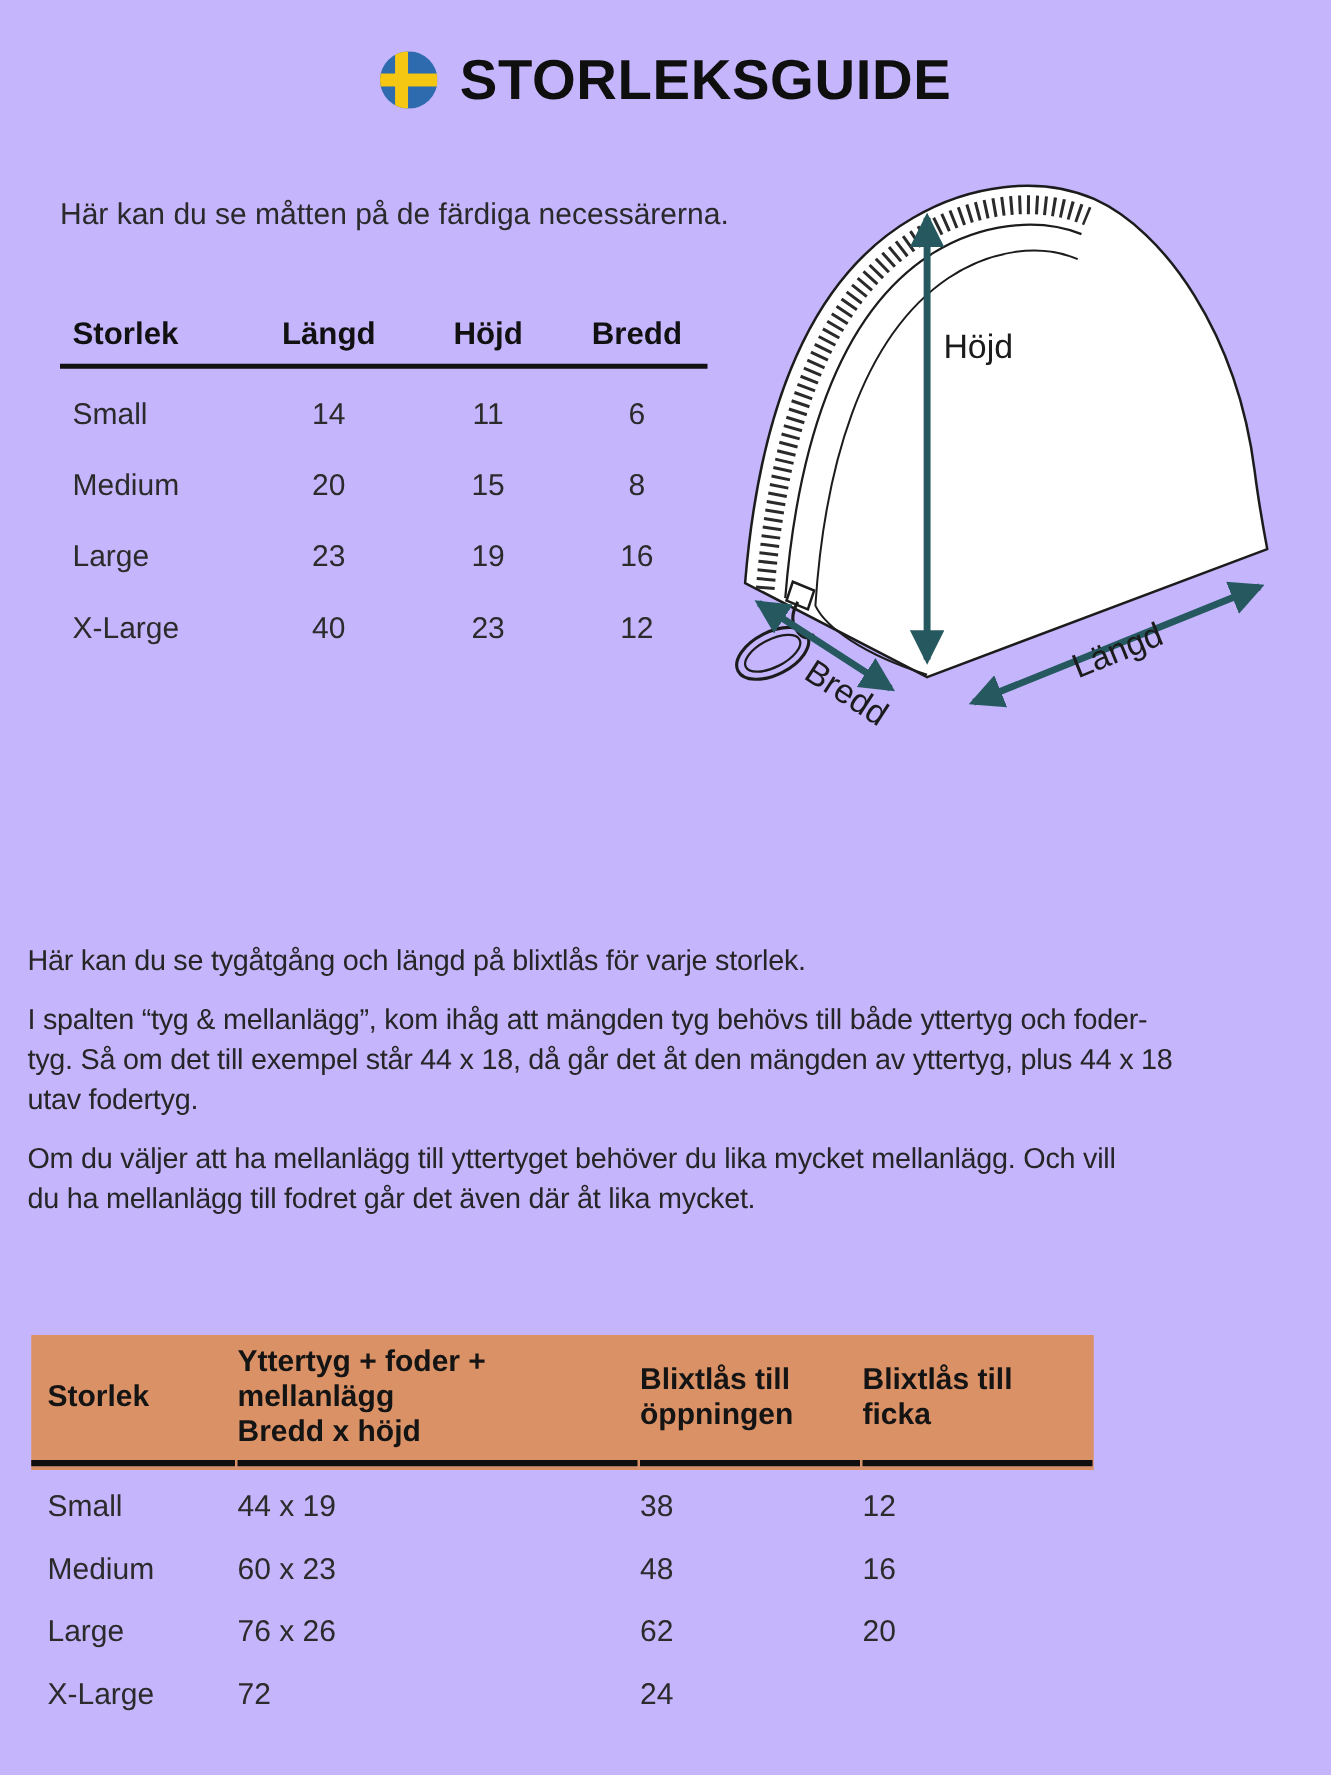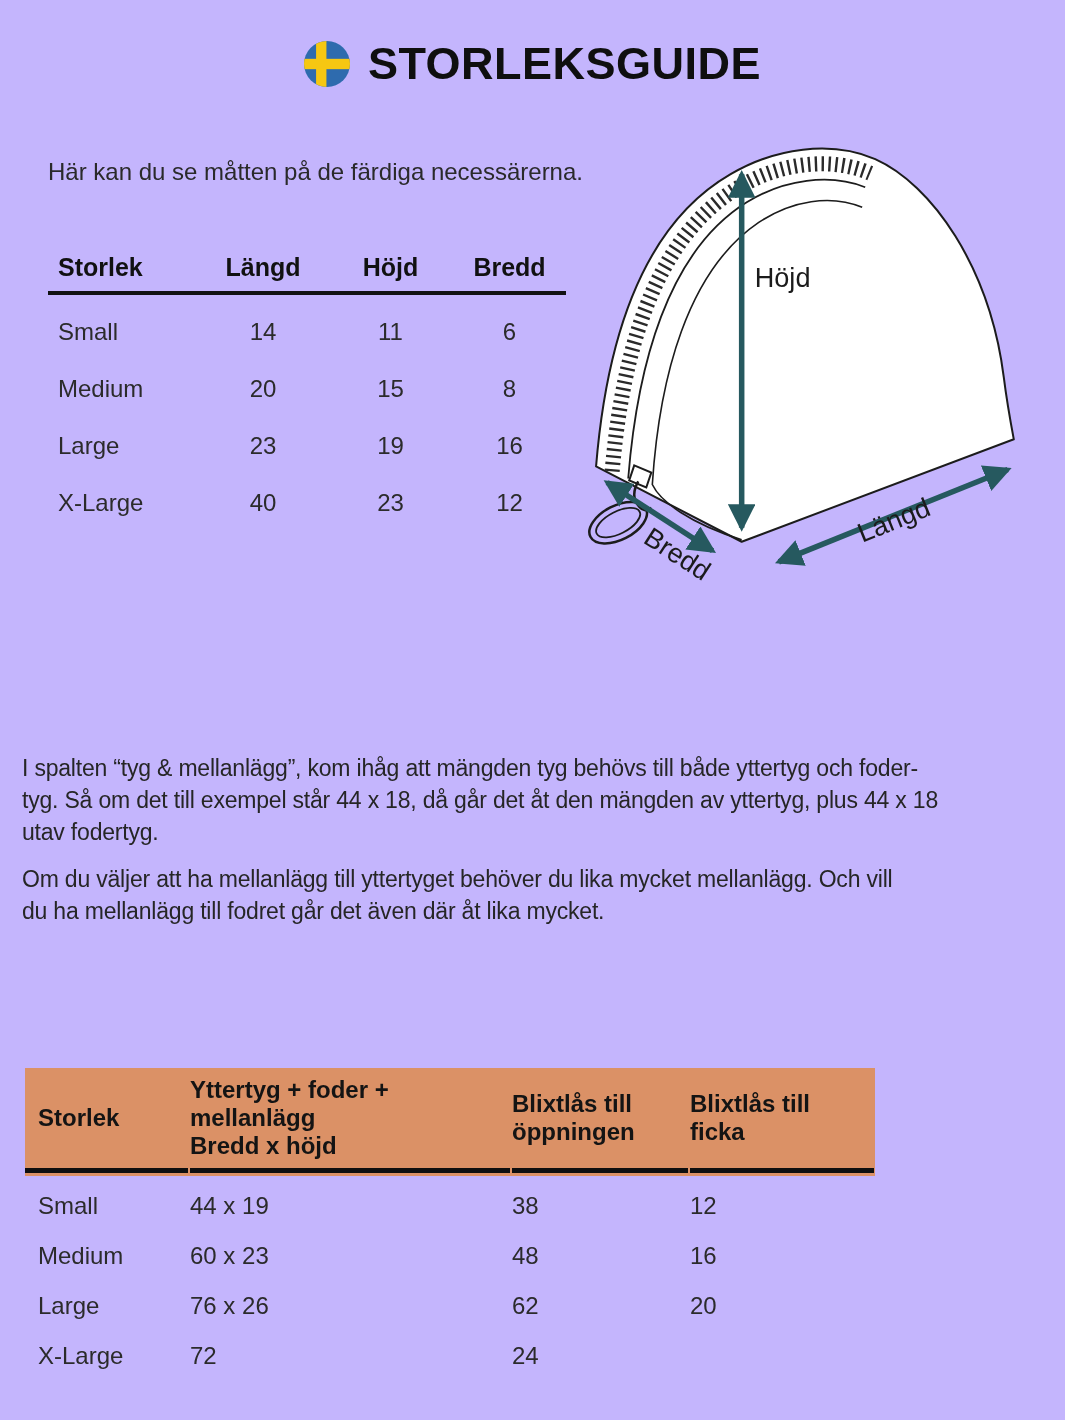--- a/index.html
+++ b/index.html
@@ -139,20 +139,21 @@
     <line x1="200" y1="432" x2="428" y2="340" stroke="#26595f" stroke-width="5.5" marker-start="url(#arr)" marker-end="url(#arr)"></line>
     <line x1="29" y1="353" x2="134" y2="421" stroke="#26595f" stroke-width="5.5" marker-start="url(#arr)" marker-end="url(#arr)"></line>
 
     <text x="176" y="158" font-size="27">Höjd</text>
     <text x="94" y="432" font-size="27" text-anchor="middle" transform="rotate(33 94 432)">Bredd</text>
     <text x="318" y="399" font-size="27" text-anchor="middle" transform="rotate(-22 318 399)">Längd</text>
   </svg>
 
 
   <div class="paras">
+    <p>Här kan du se tygåtgång och längd på blixtlås för varje storlek.</p>
     <p>I spalten “tyg &amp; mellanlägg”, kom ihåg att mängden tyg behövs till både yttertyg och foder-
 tyg. Så om det till exempel står 44 x 18, då går det åt den mängden av yttertyg, plus 44 x 18
 utav fodertyg.</p>
     <p>Om du väljer att ha mellanlägg till yttertyget behöver du lika mycket mellanlägg. Och vill
 du ha mellanlägg till fodret går det även där åt lika mycket.</p>
   </div>
 
   <div class="t2">
     <div class="t2-head">
       <div class="hcell hc1">Storlek</div>

